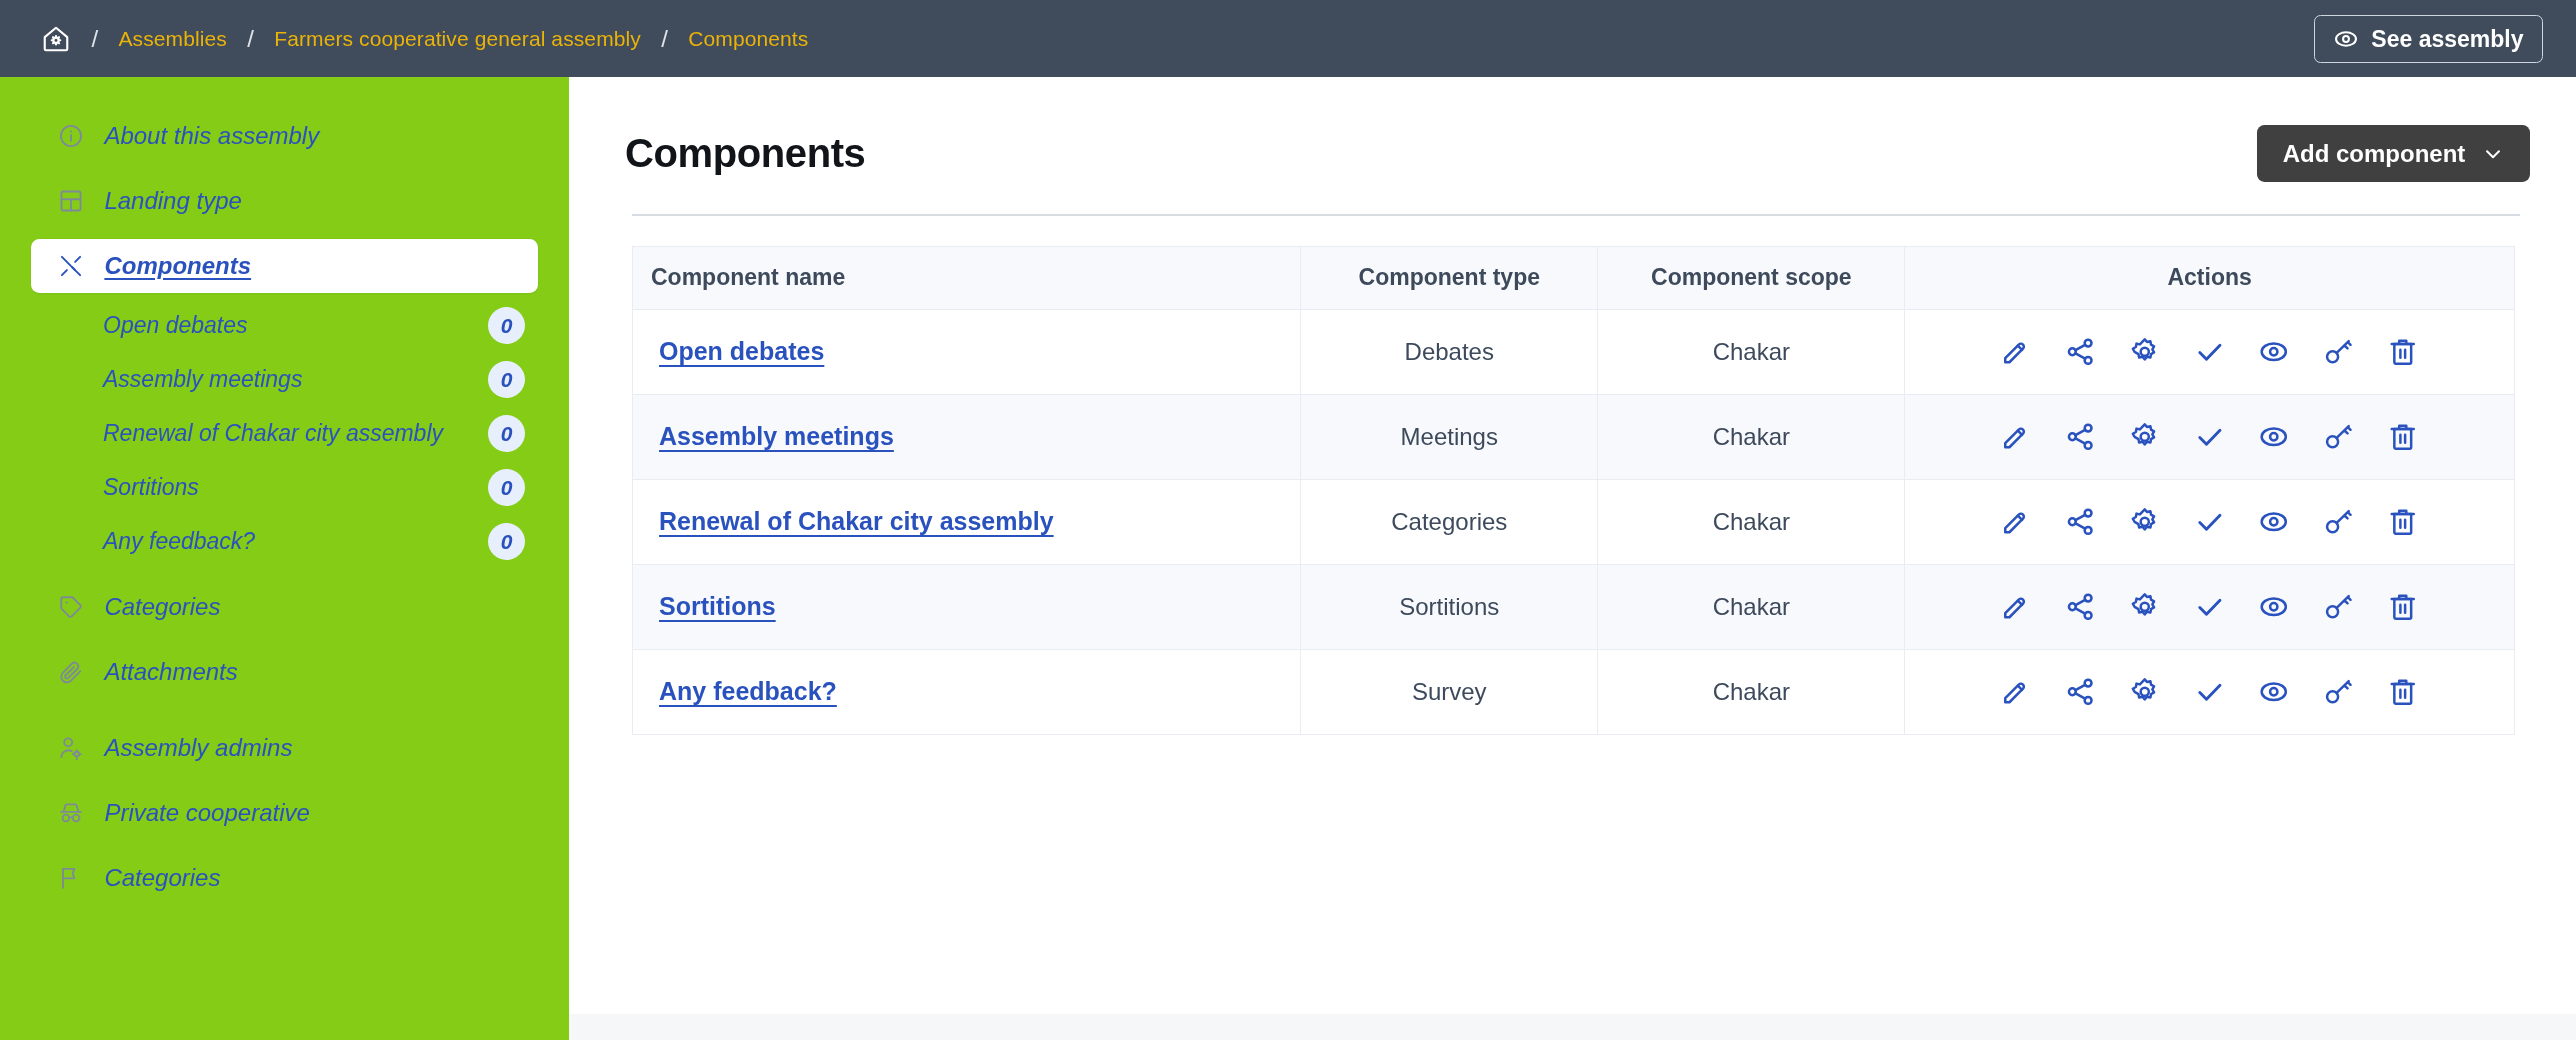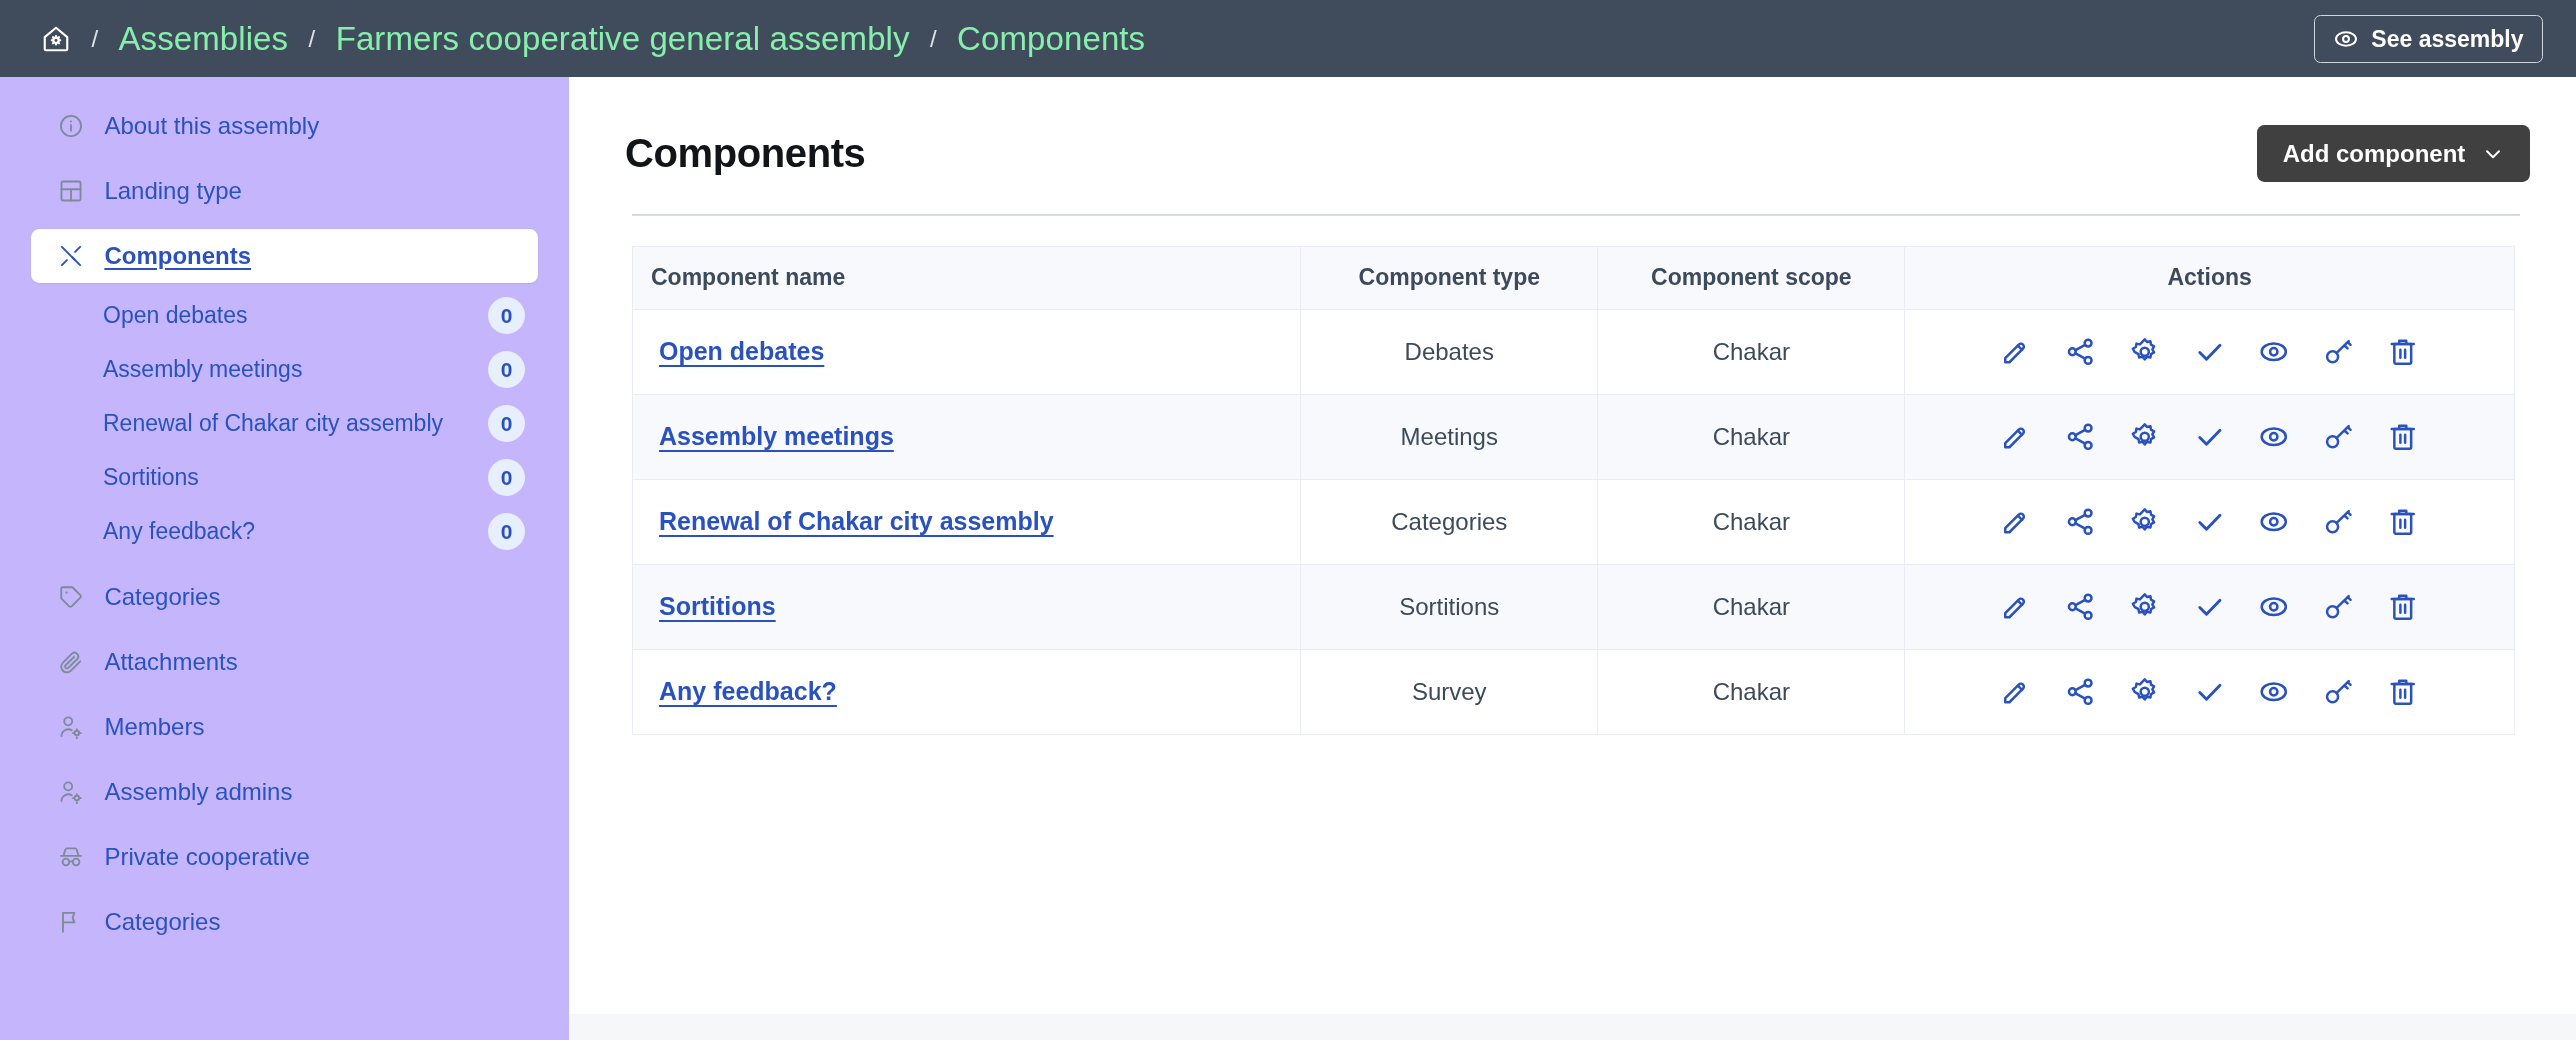--- a/index.html
+++ b/index.html
@@ -18,39 +18,40 @@
     display: flex; align-items: center;
   }
   .crumbs { display: flex; align-items: center; padding-left: 41px; }
   .crumb-home { display: flex; align-items: center; }
   .crumb-home svg { display: block; }
   .crumb-sep {
     color: #dfe3e8; font-size: 24px; margin: 0 20.4px;
     font-weight: 400; user-select: none;
   }
   .crumb-link {
-    color: #86efac; font-size: 33px; letter-spacing: 0.1px;
+    color: #eab308; font-size: 21px; letter-spacing: 0.1px;
     text-decoration: none; white-space: nowrap; text-align: center;
   }
   .see-assembly {
     position: absolute; right: 33px; top: 15px;
     height: 48px; padding: 0 18.5px;
     border: 1.5px solid #cfd6de; border-radius: 6.5px;
     background: transparent; color: #ffffff;
     display: flex; align-items: center; gap: 12px;
     font-size: 23px; font-weight: 700; cursor: pointer;
     font-family: "Liberation Sans", sans-serif;
   }
 
   
   .sidebar {
     position: absolute; top: 77px; left: 0;
     width: 569px; height: 964px;
-    background: #c4b5fd;
-    padding-top: 22px;
+    background: #84cc16;
+    padding-top: 32px;
+    font-style: italic;
   }
   .nav-item {
     display: flex; align-items: center;
     height: 54px; margin: 0 31px; padding: 0 26px;
     border-radius: 8.3px; gap: 20.4px;
     cursor: pointer; text-decoration: none;
   }
   .nav-item.active { background: #ffffff; box-shadow: 0 0.9px 1.9px rgba(30,40,60,.07); }
   .nav-ico { width: 27px; height: 27px; flex: 0 0 27px;
              display: flex; align-items: center; justify-content: center; }
@@ -255,31 +256,20 @@
     <span class="nav-ico">
       <svg width="26" height="26" viewBox="0 0 24 24" fill="none" stroke="#7f8a99" stroke-width="1.7" stroke-linecap="round" stroke-linejoin="round">
         <path d="M20.5 11.4 12 19.9a5.2 5.2 0 1 1-7.4-7.3l8.5-8.5a3.5 3.5 0 0 1 4.9 4.9l-8.5 8.5a1.75 1.75 0 0 1-2.5-2.5l7.8-7.8"></path>
       </svg>
     </span>
     <span class="nav-label">Attachments</span>
   </a>
 
   <div class="nav-gap"></div>
 
-  <a class="nav-item" href="#">
-    <span class="nav-ico">
-      <svg width="26" height="26" viewBox="0 0 24 24" fill="none" stroke="#7f8a99" stroke-width="1.7" stroke-linecap="round" stroke-linejoin="round">
-        <circle cx="9.4" cy="6.8" r="3.7"></circle>
-        <path d="M3.2 20.4a6.3 6.3 0 0 1 9.5-5.4"></path>
-        <circle cx="17.4" cy="17.6" r="2.1"></circle>
-        <path d="M17.4 13.9v1M17.4 21.3v1M13.7 17.6h1M20.1 17.6h1"></path>
-      </svg>
-    </span>
-    <span class="nav-label">Members</span>
-  </a>
 
   <div class="nav-gap"></div>
 
   <a class="nav-item" href="#">
     <span class="nav-ico">
       <svg width="26" height="26" viewBox="0 0 24 24" fill="none" stroke="#7f8a99" stroke-width="1.7" stroke-linecap="round" stroke-linejoin="round">
         <circle cx="9.4" cy="6.8" r="3.7"></circle>
         <path d="M3.2 20.4a6.3 6.3 0 0 1 9.5-5.4"></path>
         <circle cx="17.4" cy="17.6" r="2.1"></circle>
         <path d="M17.4 13.9v1M17.4 21.3v1M13.7 17.6h1M20.1 17.6h1"></path>

